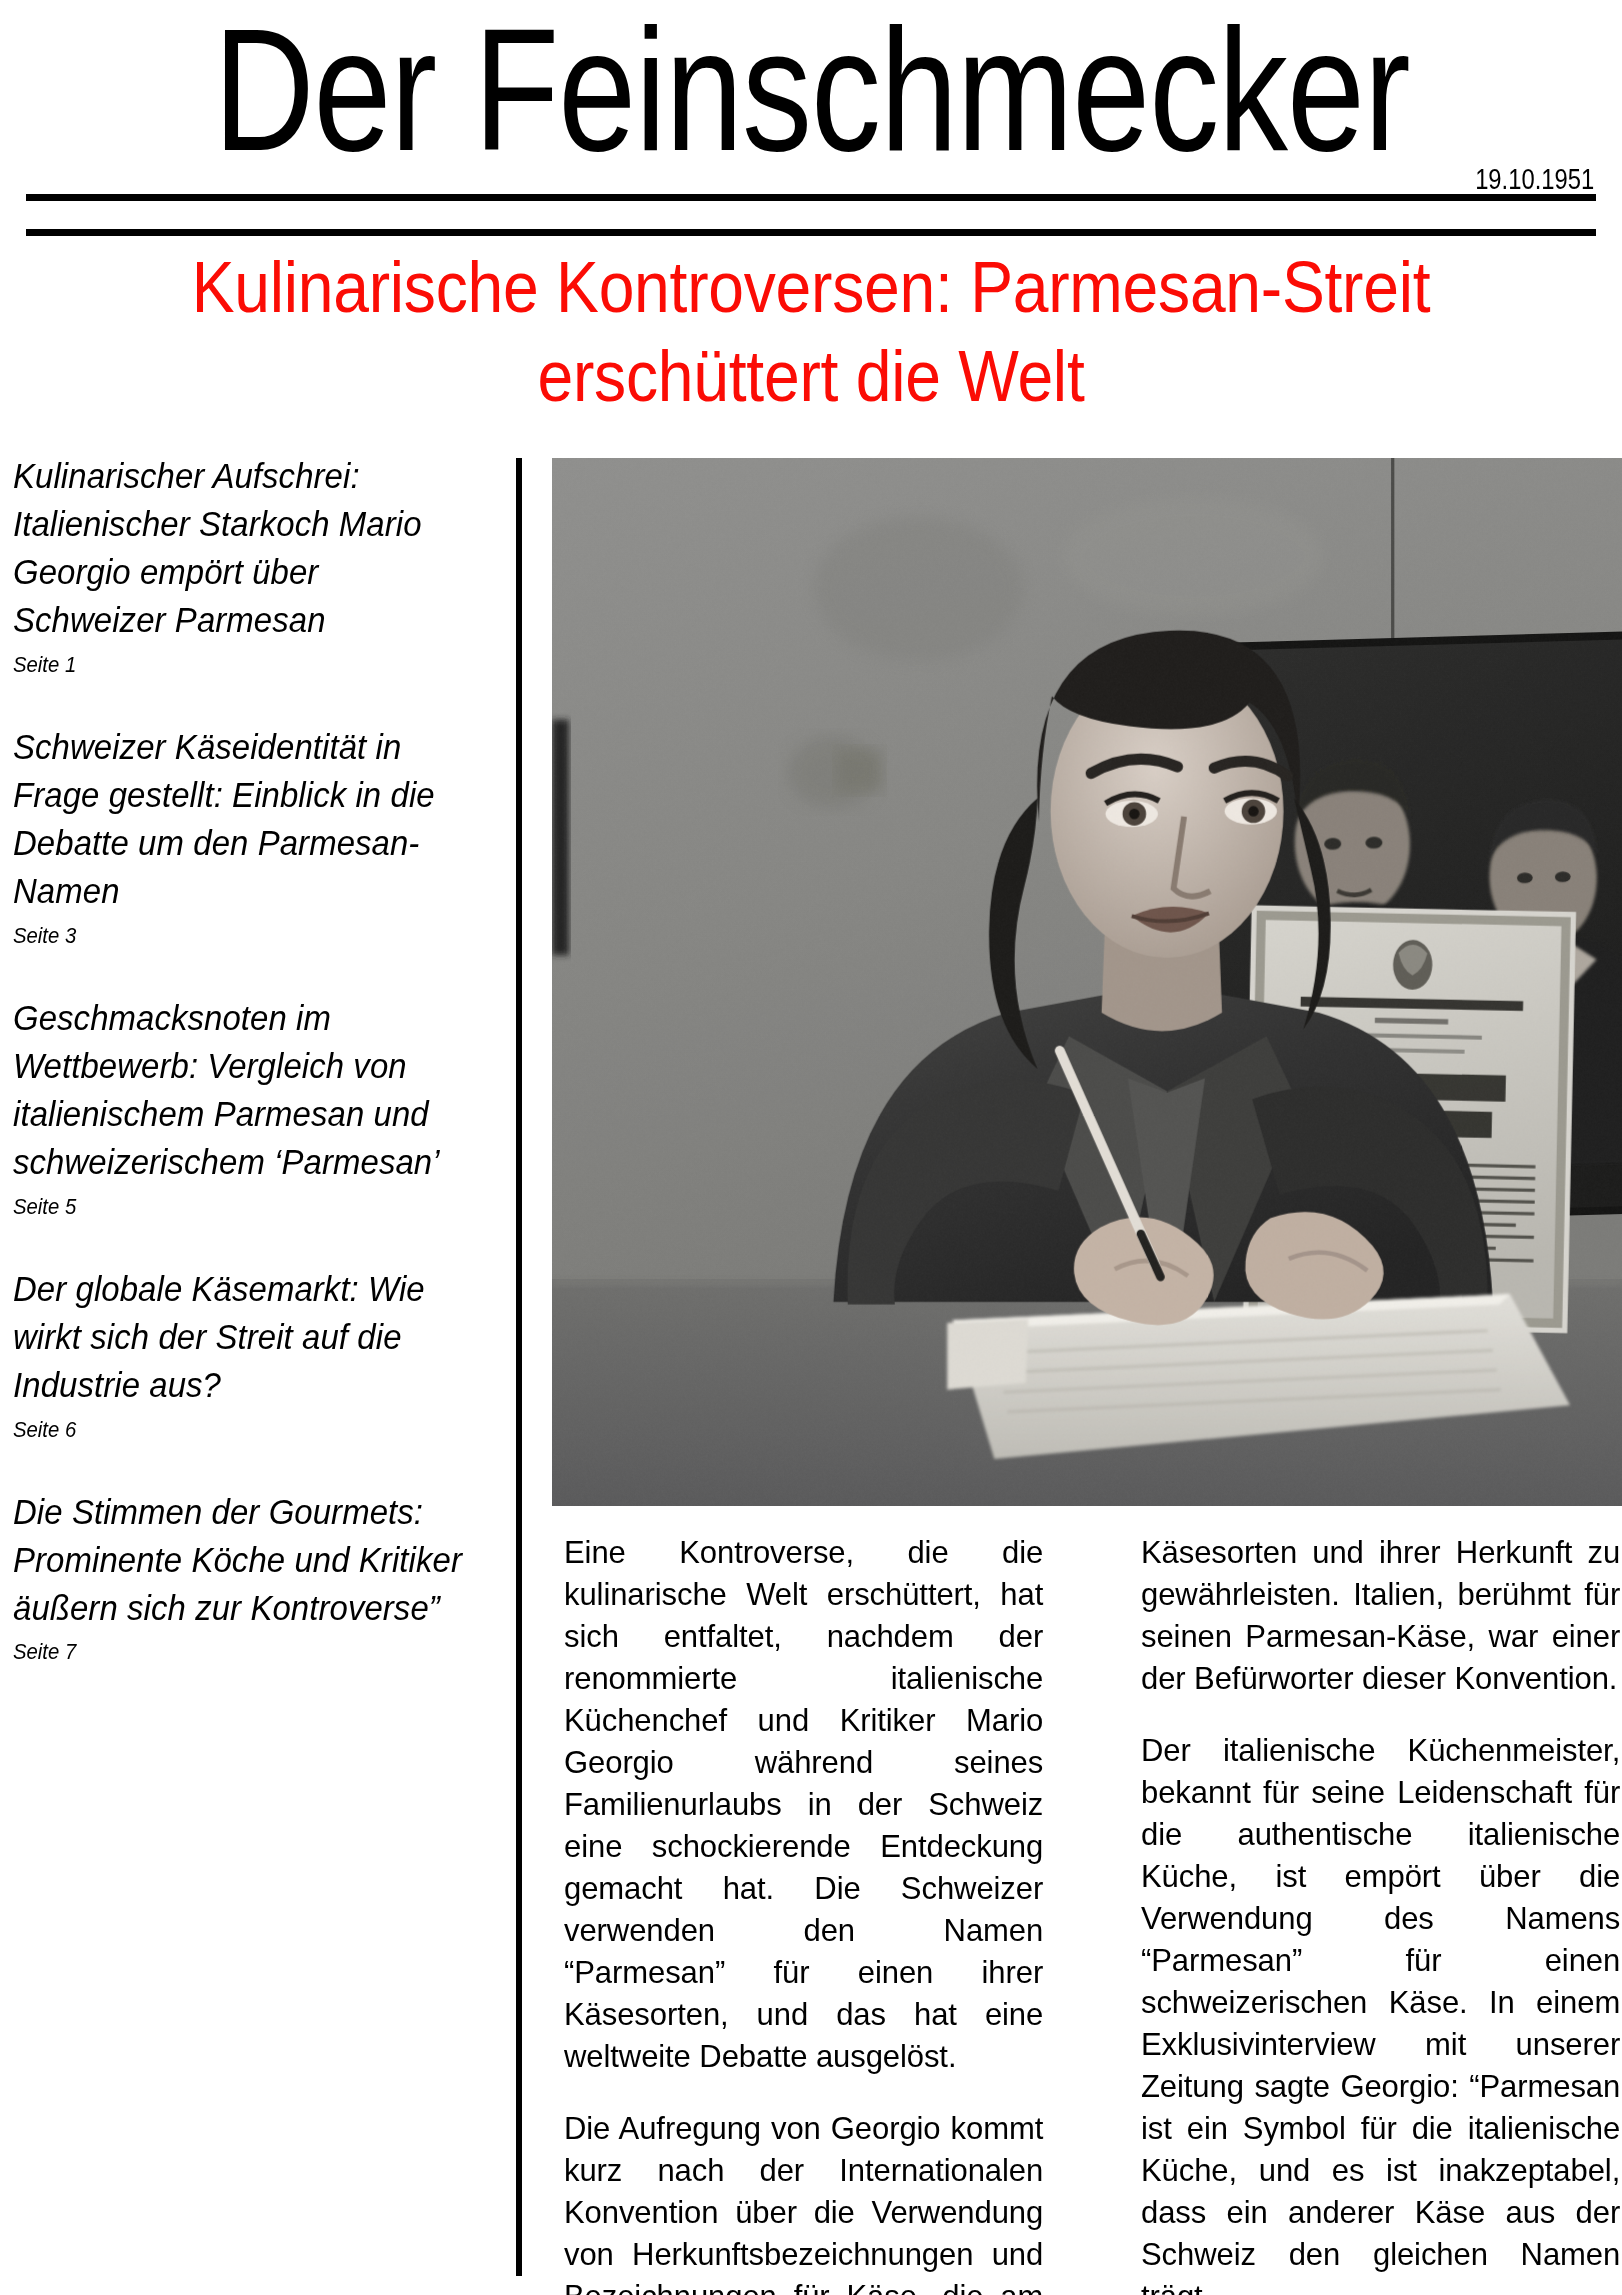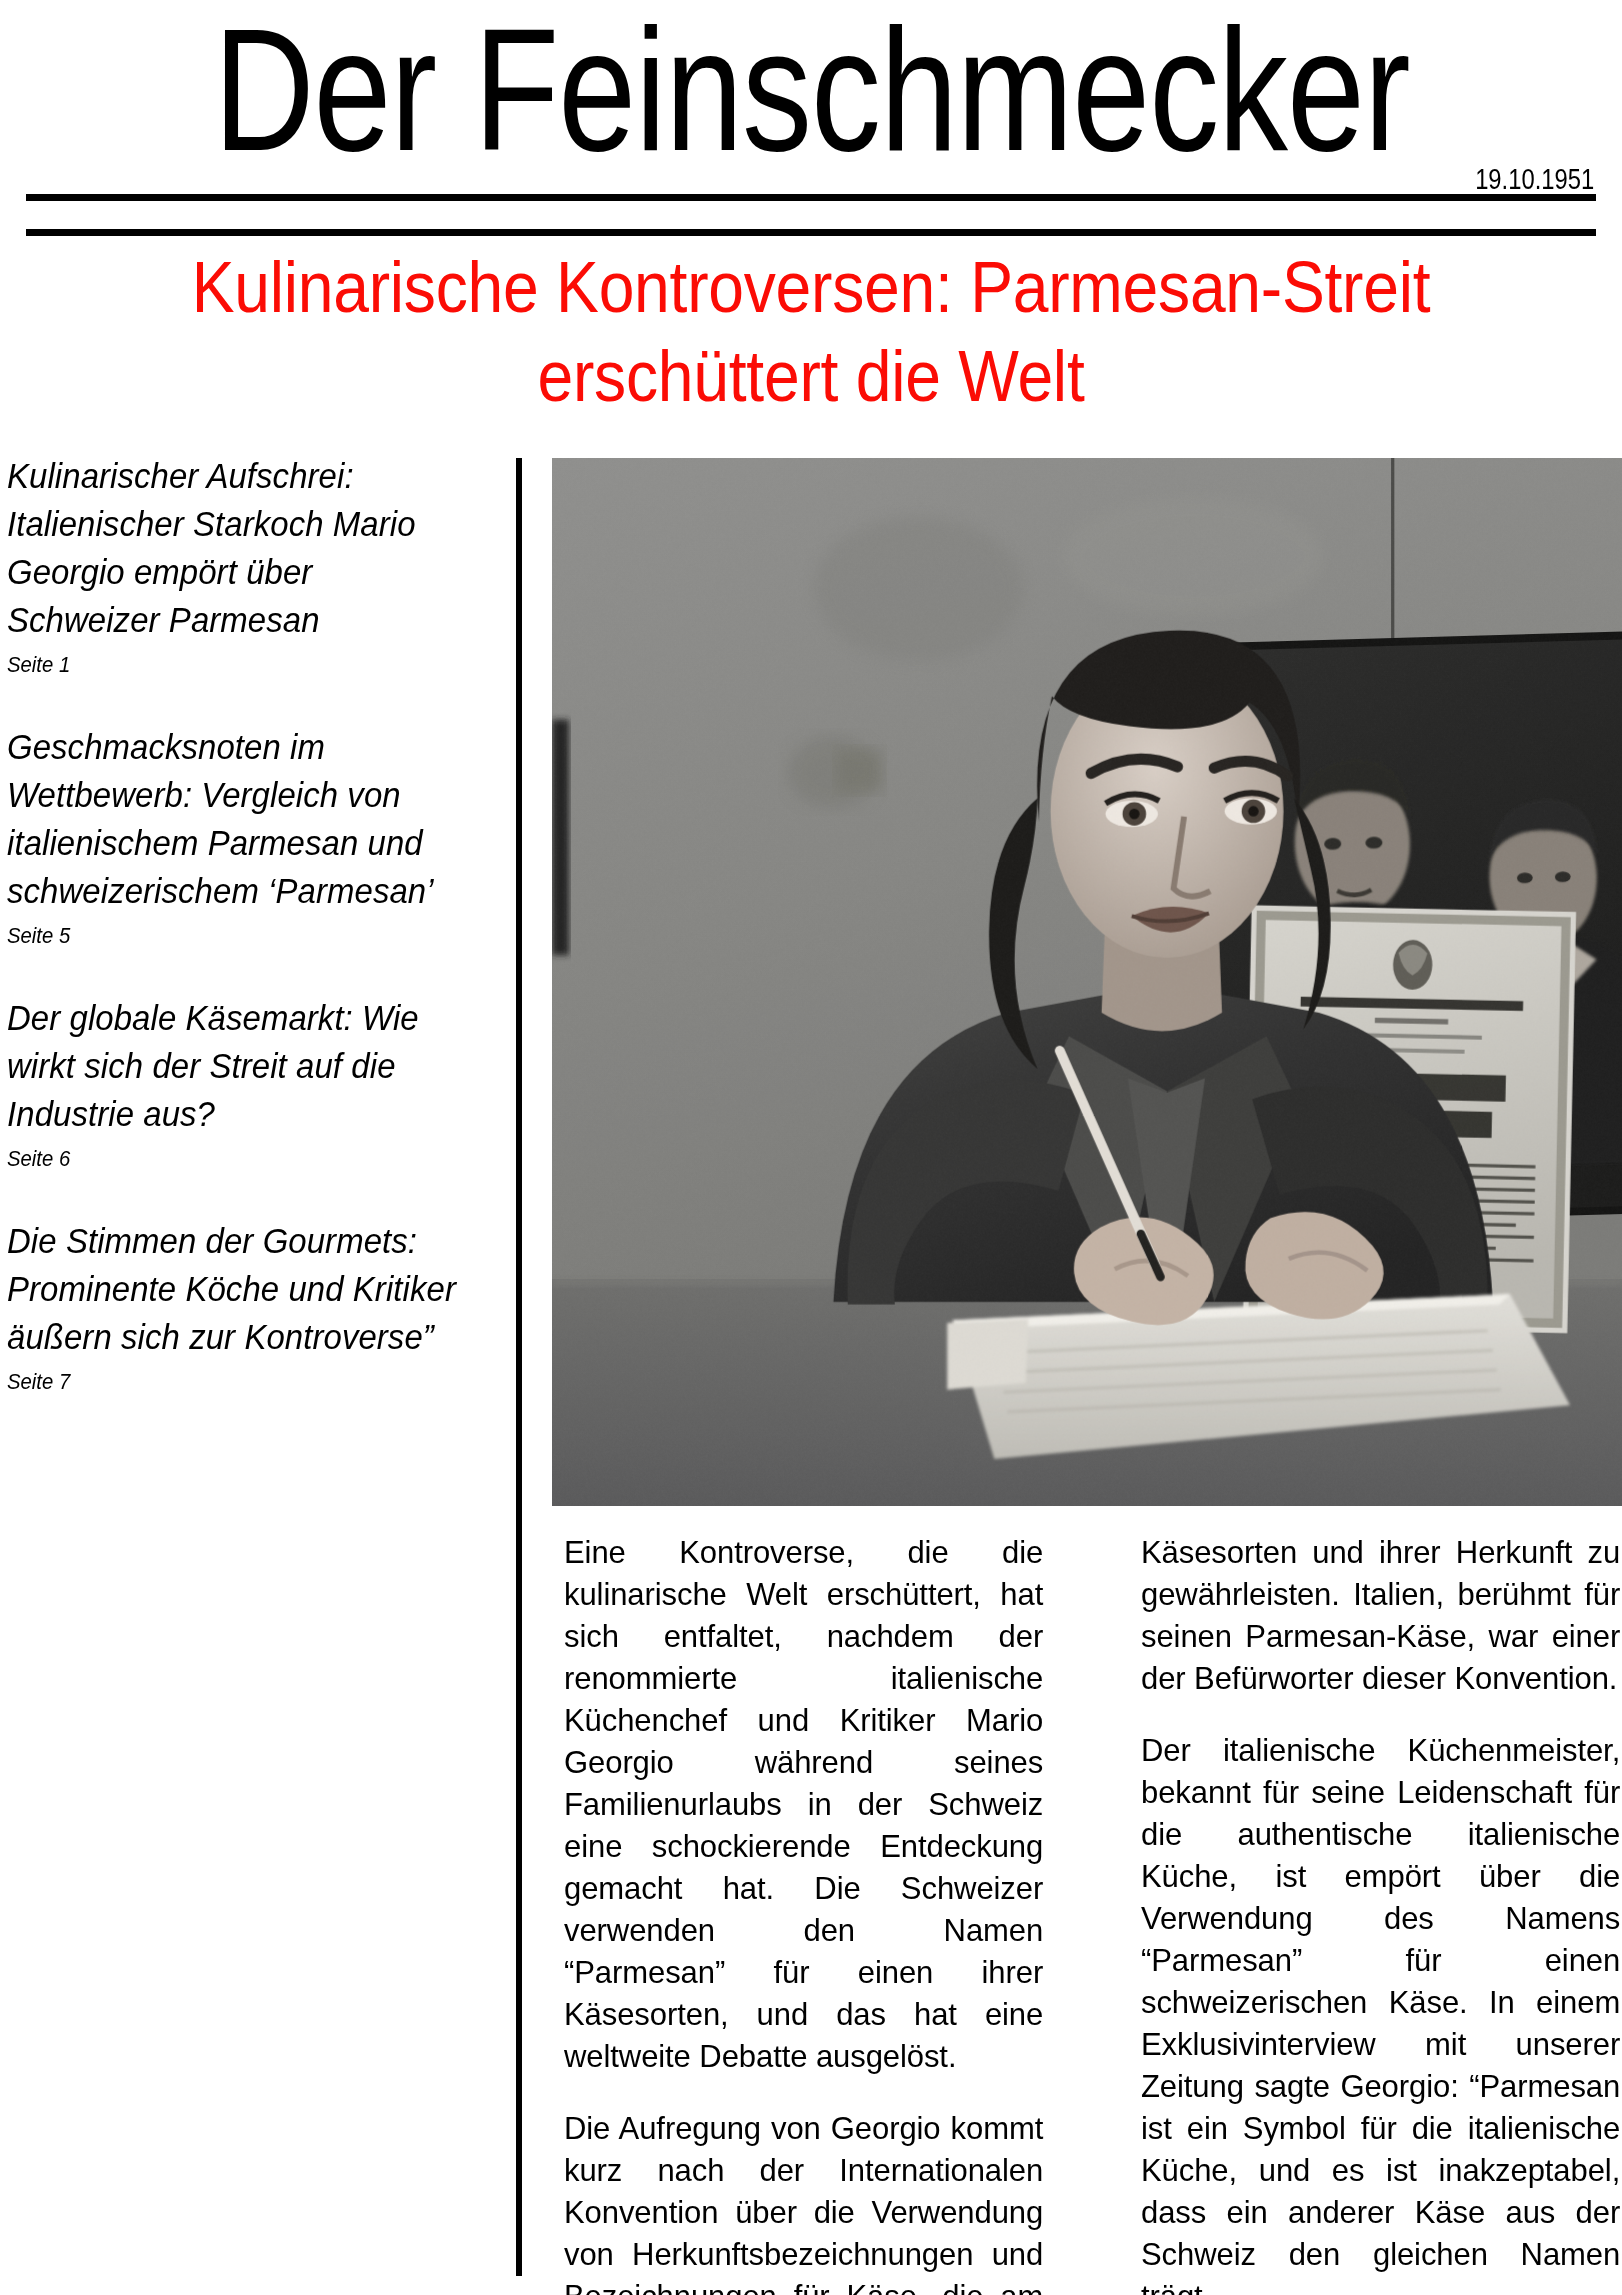--- a/index.html
+++ b/index.html
@@ -40,21 +40,21 @@
     text-align:center;color:#fb0c05;
     font-family:"Liberation Sans Narrow","Liberation Sans",sans-serif;
     font-size:73px;line-height:89px;font-weight:400;letter-spacing:-0.3px;
     transform:scaleX(0.88);transform-origin:50% 0;
   }
 
   
   .vdiv{position:absolute;left:516px;top:458px;width:5.9px;height:1818px;background:#000;}
 
   
-  .sidebar{position:absolute;left:7px;top:452px;width:487px;}
+  .sidebar{position:absolute;left:13px;top:452px;width:487px;}
   .side-item{margin-bottom:41px;}
   .side-title{
     font-family:"Liberation Sans Narrow","Liberation Sans",sans-serif;
     font-style:italic;font-weight:400;
     font-size:35px;line-height:48px;letter-spacing:0.1px;
     transform:scaleX(0.94);transform-origin:0 0;
     white-space:pre-wrap;
   }
   .side-page{
     font-family:"Liberation Sans Narrow","Liberation Sans",sans-serif;
@@ -99,20 +99,24 @@
     <div style="color: rgb(251, 12, 5);">Kulinarische Kontroversen: Parmesan-Streit</div>
     <div style="color: rgb(251, 12, 5);">erschüttert die Welt</div>
   </div>
 
   <div class="vdiv"></div>
 
   <div class="sidebar">
     <div class="side-item">
       <div class="side-title">Kulinarischer Aufschrei: Italienischer Starkoch Mario Georgio empört über Schweizer Parmesan</div>
       <div class="side-page">Seite 1</div>
+    </div>
+    <div class="side-item">
+      <div class="side-title">Schweizer Käseidentität in Frage gestellt: Einblick in die Debatte um den Parmesan-Namen</div>
+      <div class="side-page">Seite 3</div>
     </div>
     <div class="side-item">
       <div class="side-title">Geschmacksnoten im Wettbewerb: Vergleich von italienischem Parmesan und schweizerischem ‘Parmesan’</div>
       <div class="side-page">Seite 5</div>
     </div>
     <div class="side-item">
       <div class="side-title">Der globale Käsemarkt: Wie wirkt sich der Streit auf die Industrie aus?</div>
       <div class="side-page">Seite 6</div>
     </div>
     <div class="side-item">

